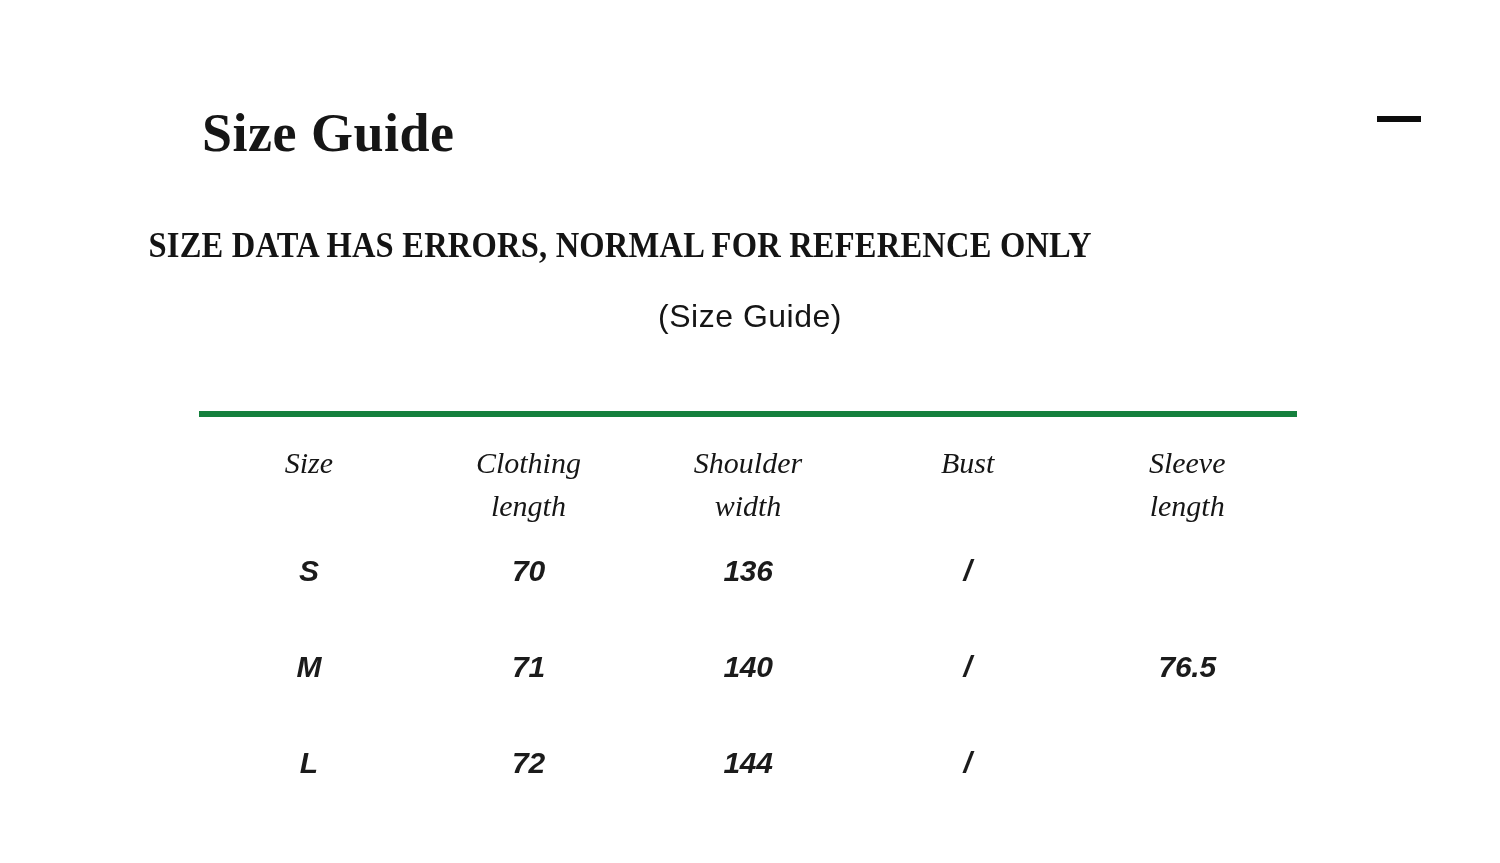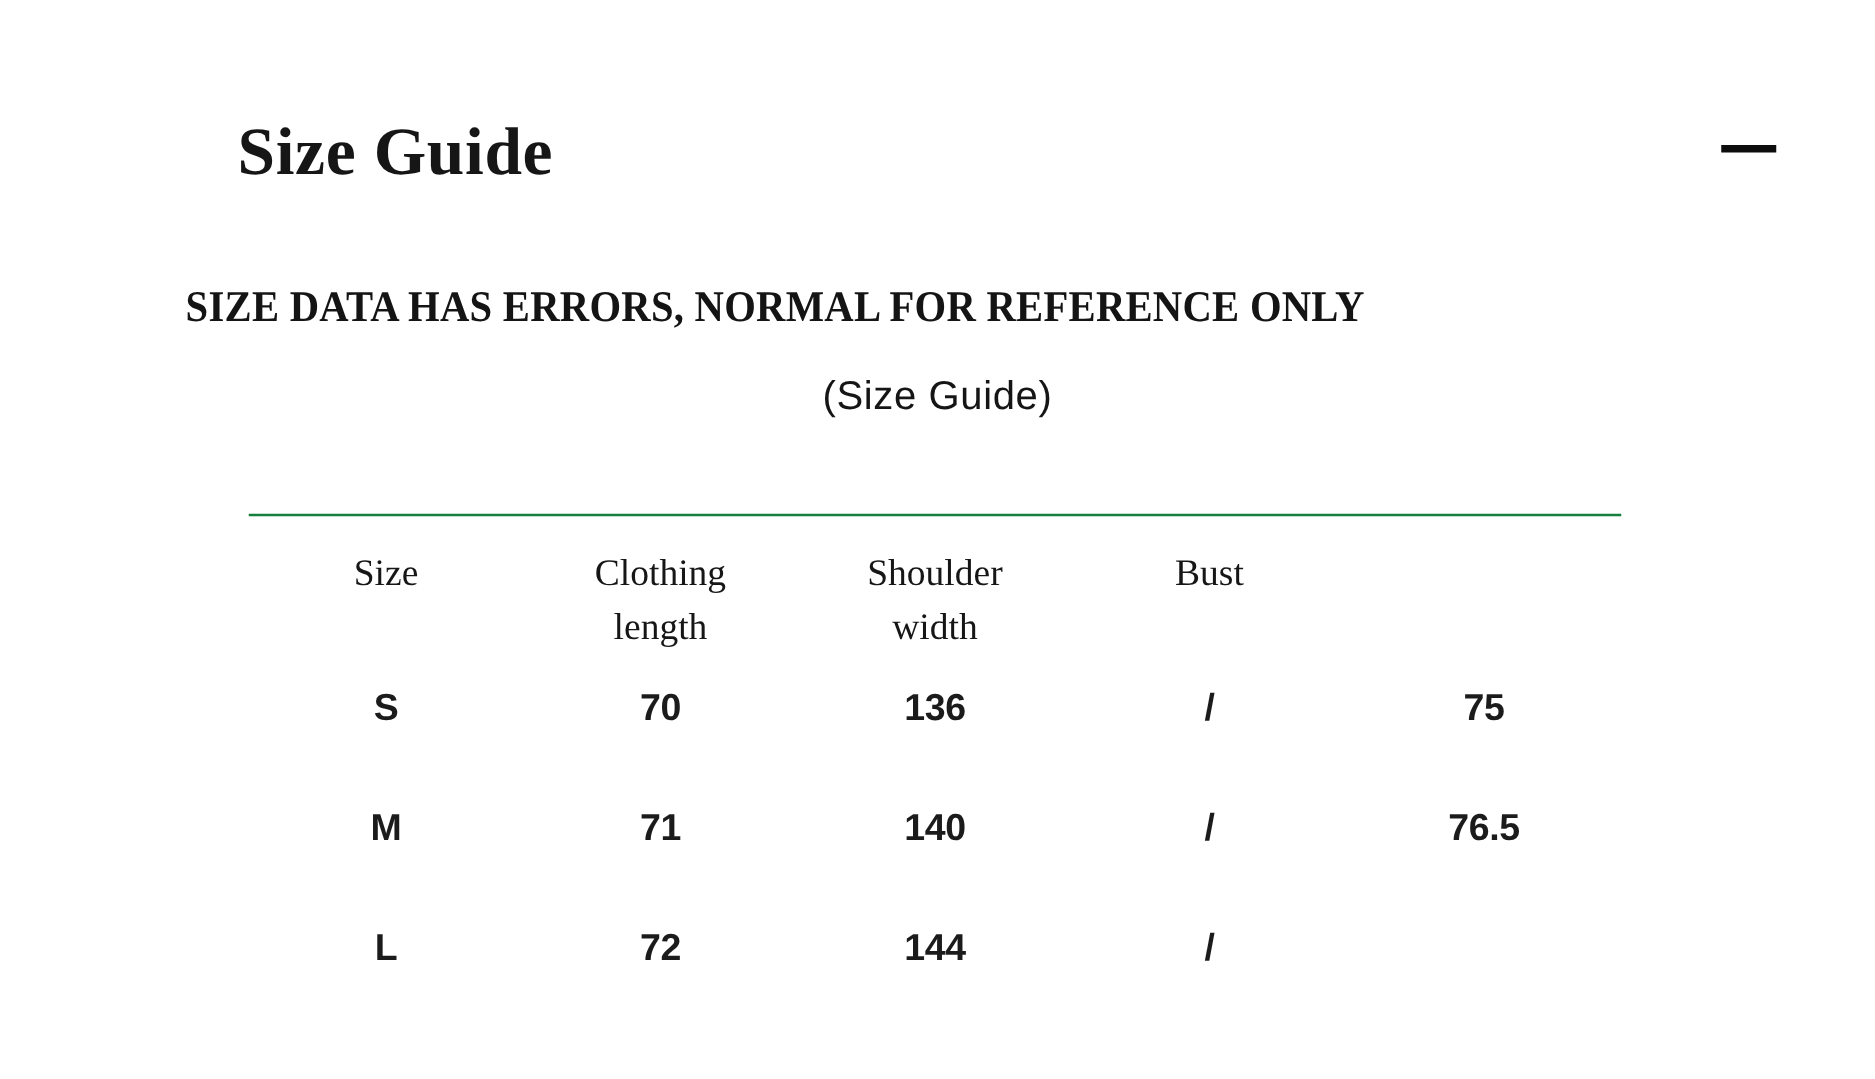--- a/index.html
+++ b/index.html
@@ -14,21 +14,21 @@
     overflow: hidden;
     color: #1a1a1a;
     font-family: "Liberation Sans", sans-serif;
   }
 
   
   .page-title {
     position: absolute;
     left: 190px;
     top: 92px;
-    margin: 0;
+    margin: 12px;
     font-family: "Liberation Serif", serif;
     font-weight: 700;
     font-size: 54px;
     line-height: 1.1;
     color: #161616;
     letter-spacing: 0.5px;
   }
   .collapse-btn {
     position: absolute;
     left: 1369px;
@@ -83,21 +83,22 @@
     letter-spacing: 0.5px;
     color: #151515;
   }
 
   
   .size-table {
     position: absolute;
     left: 199px;
     top: 411px;
     width: 1098px;
-    border-top: 2px solid #15803d;
+    border-top: 6px solid #15803d;
+    font-style: italic;
   }
   .thead {
     display: grid;
     grid-template-columns: repeat(5, 1fr);
     padding-top: 24px;
   }
   .th {
     text-align: center;
     font-family: "Liberation Serif", serif;
     font-weight: 500;
@@ -154,30 +155,32 @@
       </div>
       <div class="th">
         <span>Clothing length</span>
       </div>
       <div class="th">
         <span>Shoulder width</span>
       </div>
       <div class="th">
         <span>Bust</span>
       </div>
+      <div class="th">
+        <span>Sleeve length</span>
+      </div>
     </div>
 
     <div class="tbody">
 
       <div class="trow">
         <div class="td">S</div>
         <div class="td">70</div>
         <div class="td">136</div>
         <div class="td">/</div>
-        <div class="td">75</div>
       </div>
 
       <div class="trow">
         <div class="td">M</div>
         <div class="td">71</div>
         <div class="td">140</div>
         <div class="td">/</div>
         <div class="td">76.5</div>
       </div>
 

